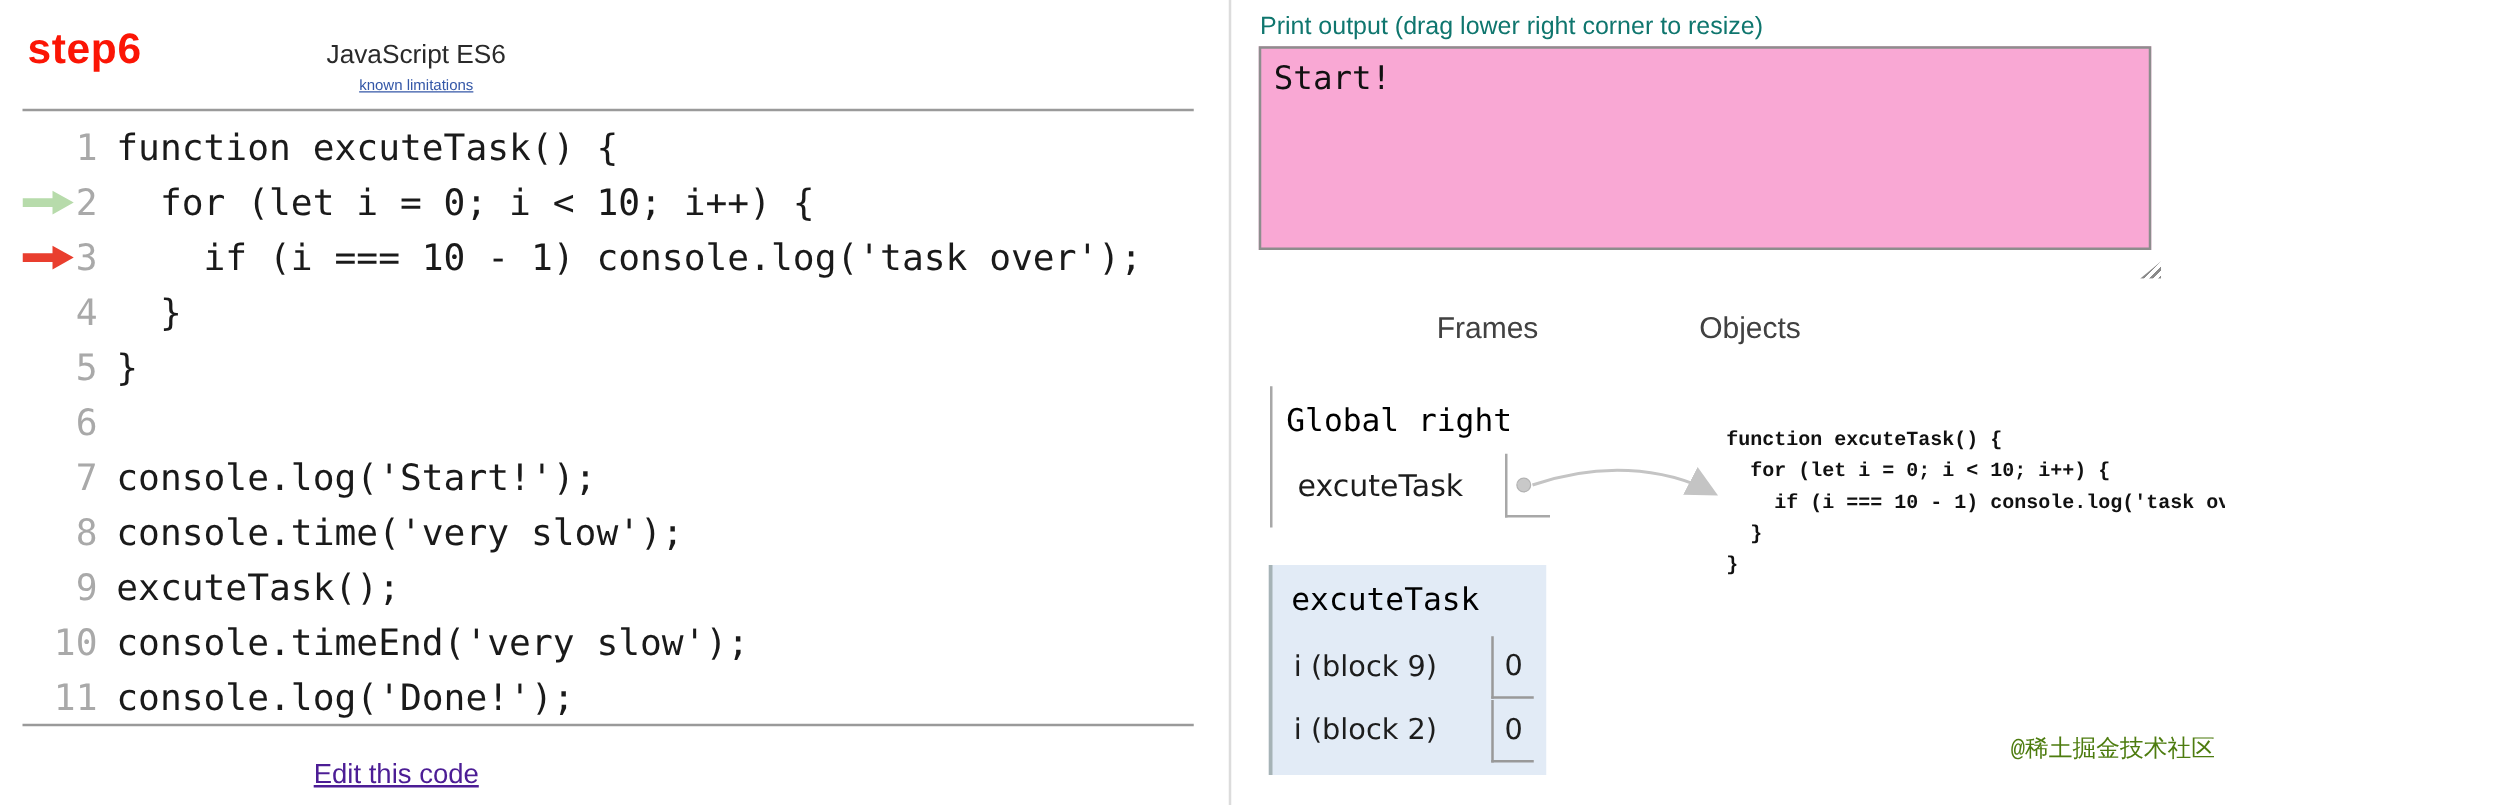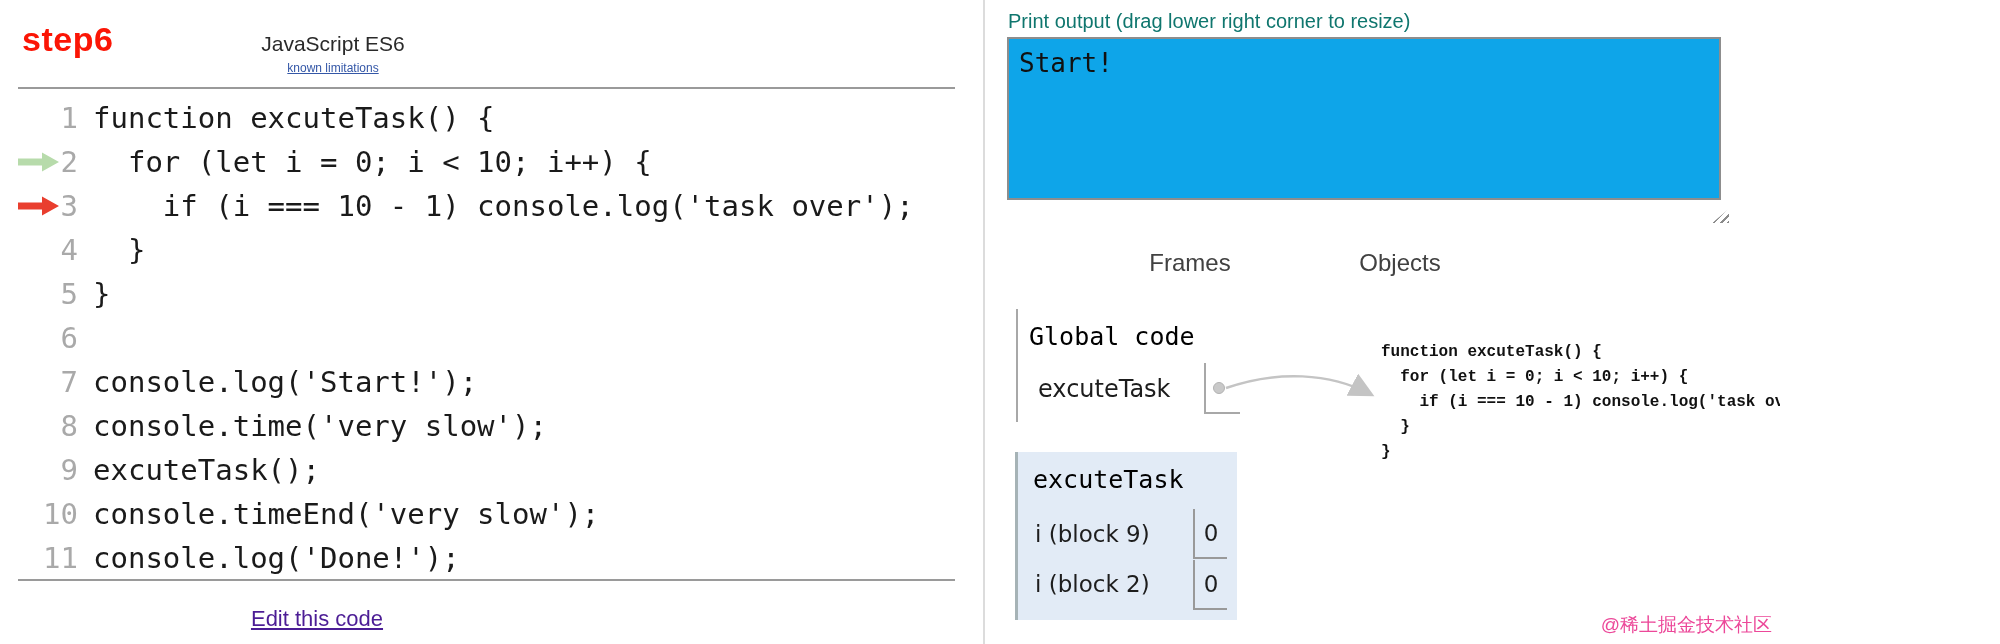--- a/index.html
+++ b/index.html
@@ -26,21 +26,21 @@
   .lcode{position:absolute;left:93px;top:0;line-height:44px;white-space:pre;
          font-family:"DejaVu Sans Mono",monospace;font-size:29px;color:#1a1a1a;}
   .edit-wrap{position:absolute;left:117px;top:606px;width:400px;text-align:center;}
   .edit-link{font-size:22px;color:#4c1d95;text-decoration:underline;cursor:pointer;}
 
   
   .divider{position:absolute;left:983px;top:0;width:2px;height:644px;background:#dcdcdc;}
 
   
   .out-label{position:absolute;left:1008px;top:10px;font-size:20px;color:#0f766e;}
-  .out-box{position:absolute;left:1007px;top:37px;width:714px;height:163px;background:#0ea5e9;
+  .out-box{position:absolute;left:1007px;top:37px;width:714px;height:163px;background:#f9a8d4;
            border:2px solid #8d8d8d;box-sizing:border-box;padding:8px 10px;
            font-family:"DejaVu Sans Mono",monospace;font-size:26px;line-height:32px;
            color:#111;white-space:pre;overflow:hidden;}
   .resize-grip{position:absolute;left:1712px;top:209px;width:17px;height:14px;cursor:se-resize;
            background:repeating-linear-gradient(135deg,#8a8a8a 0 2px,transparent 2px 5px);
            clip-path:polygon(100% 0,100% 100%,0 100%);}
 
   
   .vis-header{position:absolute;top:249px;font-family:Liberation Sans, sans-serif;
               font-size:24px;color:#414141;text-align:center;}
@@ -66,21 +66,21 @@
           font-size:23px;color:#1d1d1d;}
   .vcell{position:absolute;left:175px;width:34px;height:50px;text-align:center;
          border-left:2px solid #999;border-bottom:2px solid #999;box-sizing:border-box;
          font-family:"DejaVu Sans",sans-serif;font-size:23px;color:#1d1d1d;line-height:48px;}
 
   .heap-code{position:absolute;left:1381px;top:340px;margin:0;white-space:pre;
              font-family:"Liberation Mono",monospace;font-weight:bold;font-size:16px;
              line-height:25px;color:#111;}
   .ptr-svg{position:absolute;left:0;top:0;width:2000px;height:644px;pointer-events:none;}
 
-  .watermark{position:absolute;right:8px;top:612px;font-size:19px;color:#ec4899;}
+  .watermark{position:absolute;right:8px;top:586px;font-size:19px;color:#4d7c0f;font-family:Liberation Mono, monospace;}
 </style>
 </head>
 <body>
 
 <div id="canvas">
 
   <div class="step-label">step6</div>
   <div class="header-center">
     <div class="lang-title">JavaScript ES6</div>
     <a class="limitations-link">known limitations</a>
@@ -148,21 +148,21 @@
   <div class="divider"></div>
 
   <div class="out-label">Print output (drag lower right corner to resize)</div>
   <div class="out-box">Start!</div>
   <div class="resize-grip"></div>
 
   <div class="vis-header frames-header">Frames</div>
   <div class="vis-header objects-header">Objects</div>
 
   <div class="global-frame">
-    <div class="gtitle">Global code</div>
+    <div class="gtitle">Global right</div>
     <div class="gvar">excuteTask</div>
     <div class="gcell"></div>
     <div class="gdot"></div>
   </div>
 
   <svg class="ptr-svg">
     <defs>
       <marker id="ah" markerWidth="11" markerHeight="10" refX="8" refY="5" orient="auto">
         <path d="M0,0 L10,5 L0,10 Z" fill="#c4c4c4"></path>
       </marker>

